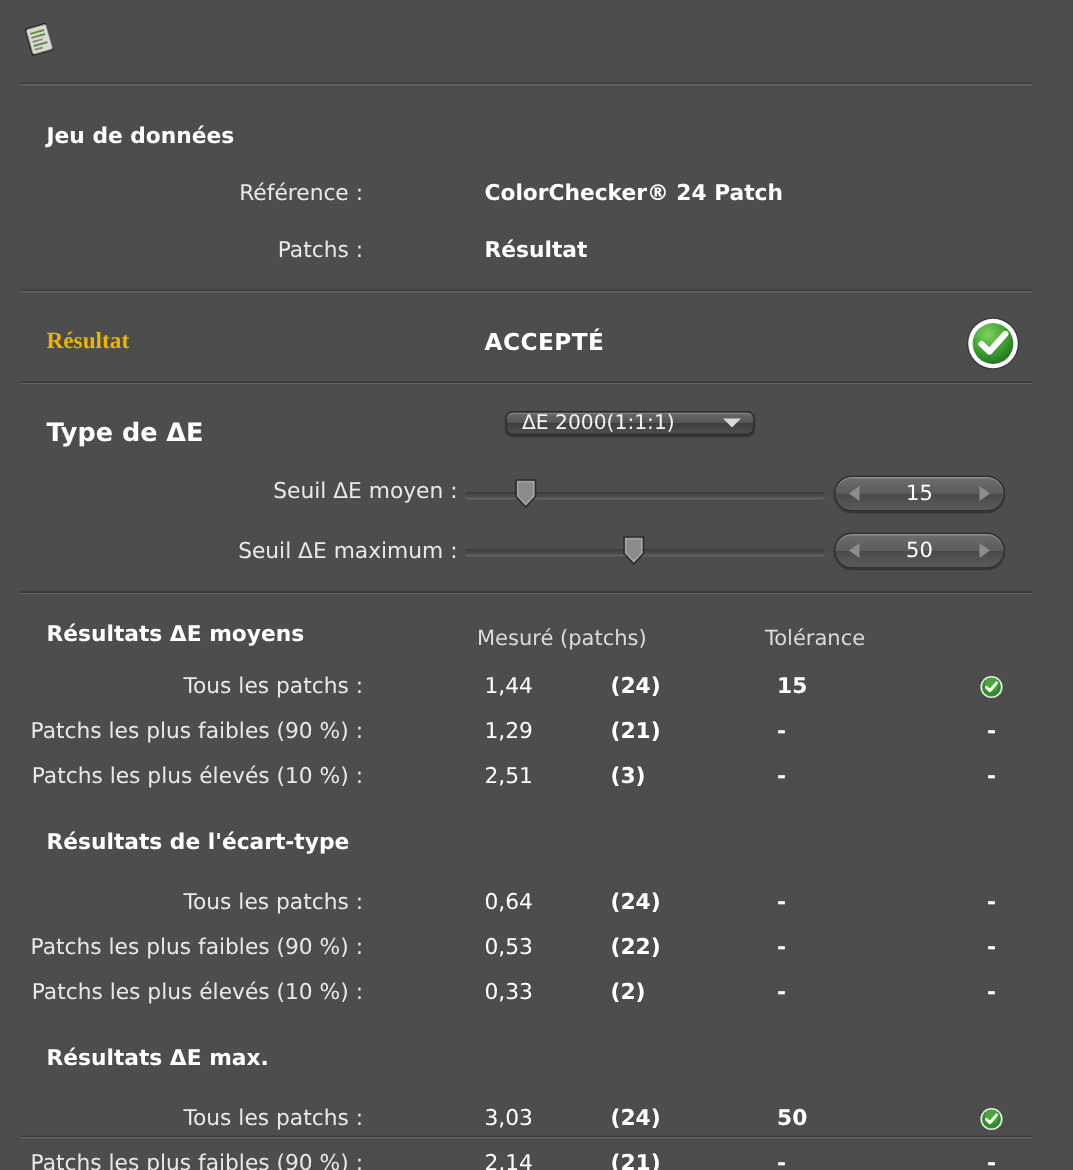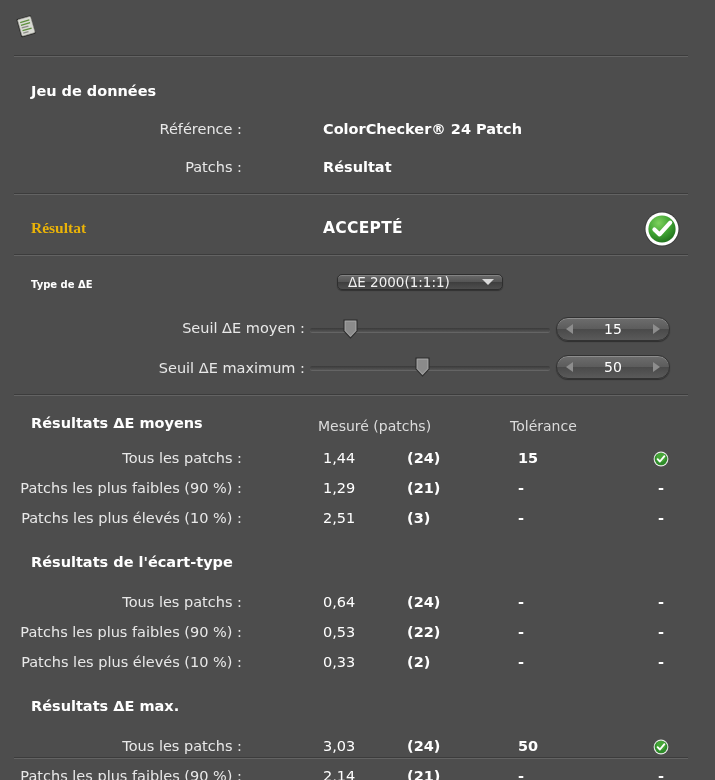--- a/index.html
+++ b/index.html
@@ -105,21 +105,21 @@
   .badge-big {
     position: absolute;
     left: 641px; top: 208px;
     width: 42px; height: 42px;
   }
 
   
   .type-label {
     position: absolute;
     left: 31px; top: 279px;
-    font-size: 10px;
+    font-size: 17px;
     font-weight: bold;
     color: #ffffff;
   }
   .dropdown {
     position: absolute;
     left: 337px; top: 274px;
     width: 166px; height: 16px;
     border-radius: 5px;
     background: linear-gradient(to bottom, #6a6a6a 0%, #555555 48%, #3e3e3e 52%, #4e4e4e 100%);
     border: 1px solid #2e2e2e;

